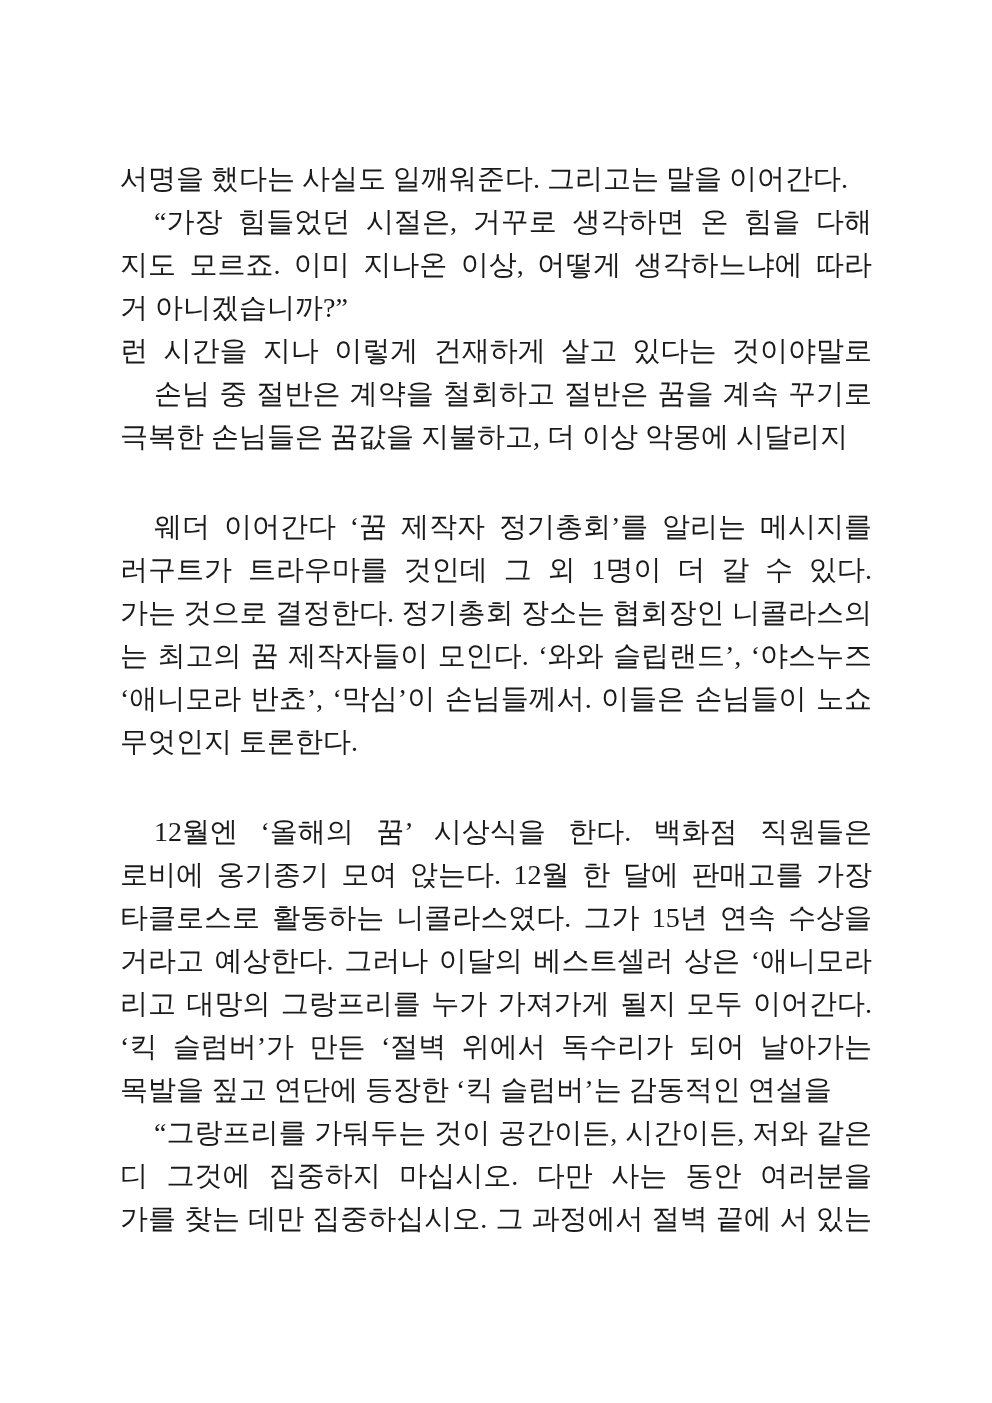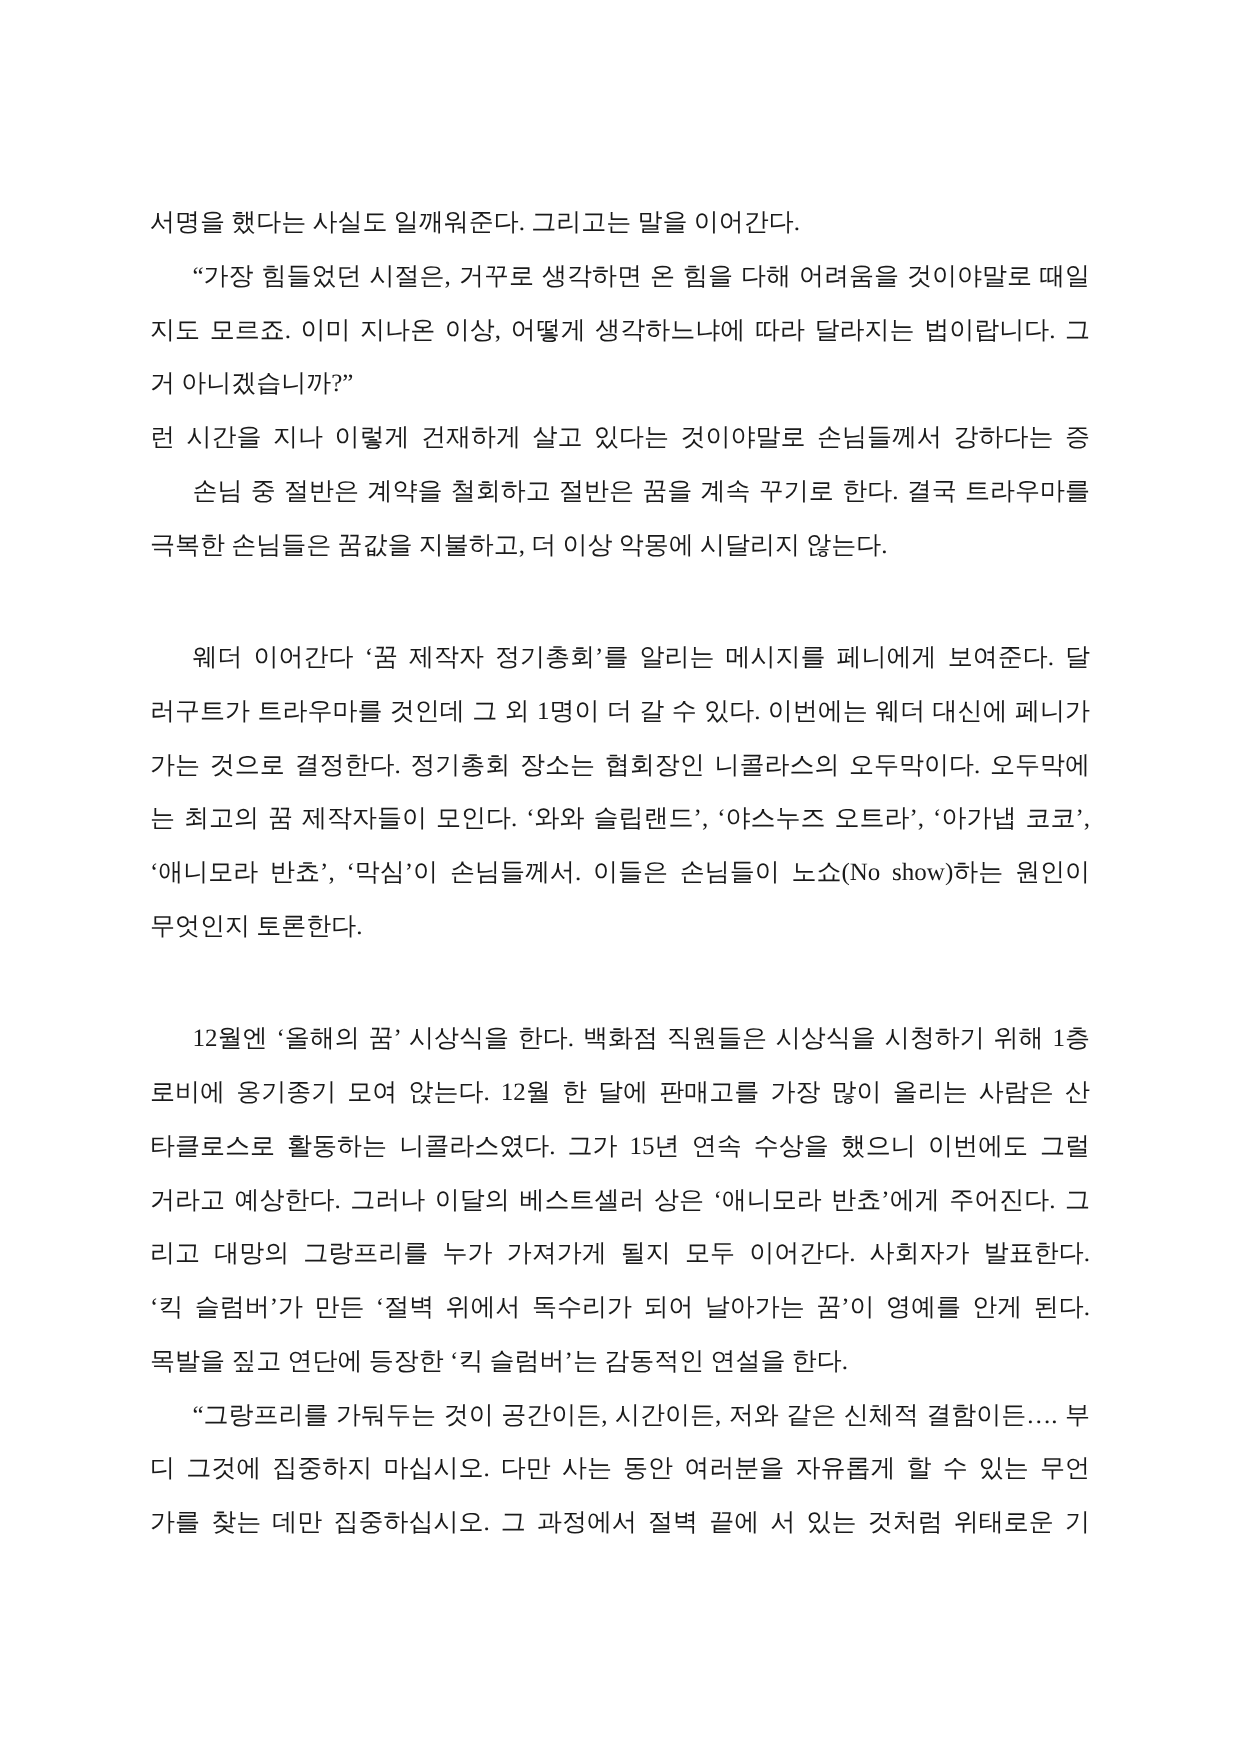--- a/index.html
+++ b/index.html
@@ -23,21 +23,21 @@
     width: 752px;
   }
   .paragraph {
     margin: 0;
     padding: 0;
   }
   .paragraph.gap-before {
     margin-top: 47px;
   }
   .line {
-    font-size: 20px;
+    font-size: 28px;
     line-height: 43px;
     height: 43px;
     overflow: hidden;
     text-align: left;
     white-space: normal;
     word-break: keep-all;
   }
   .line.fill {
     text-align: justify;
     text-align-last: justify;

